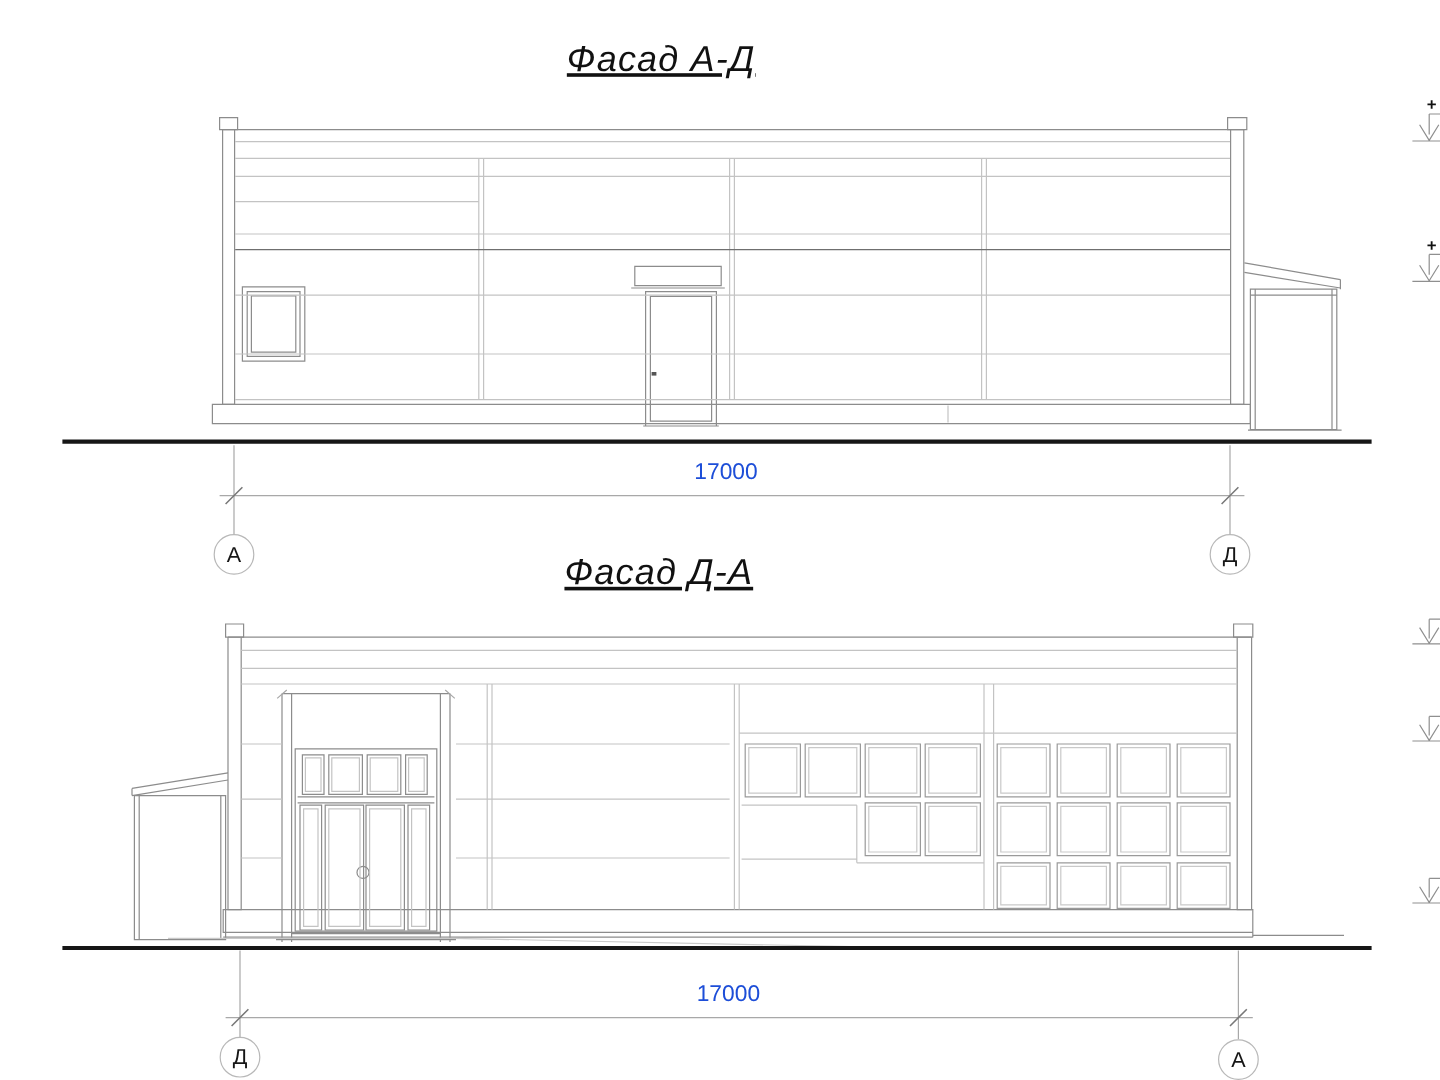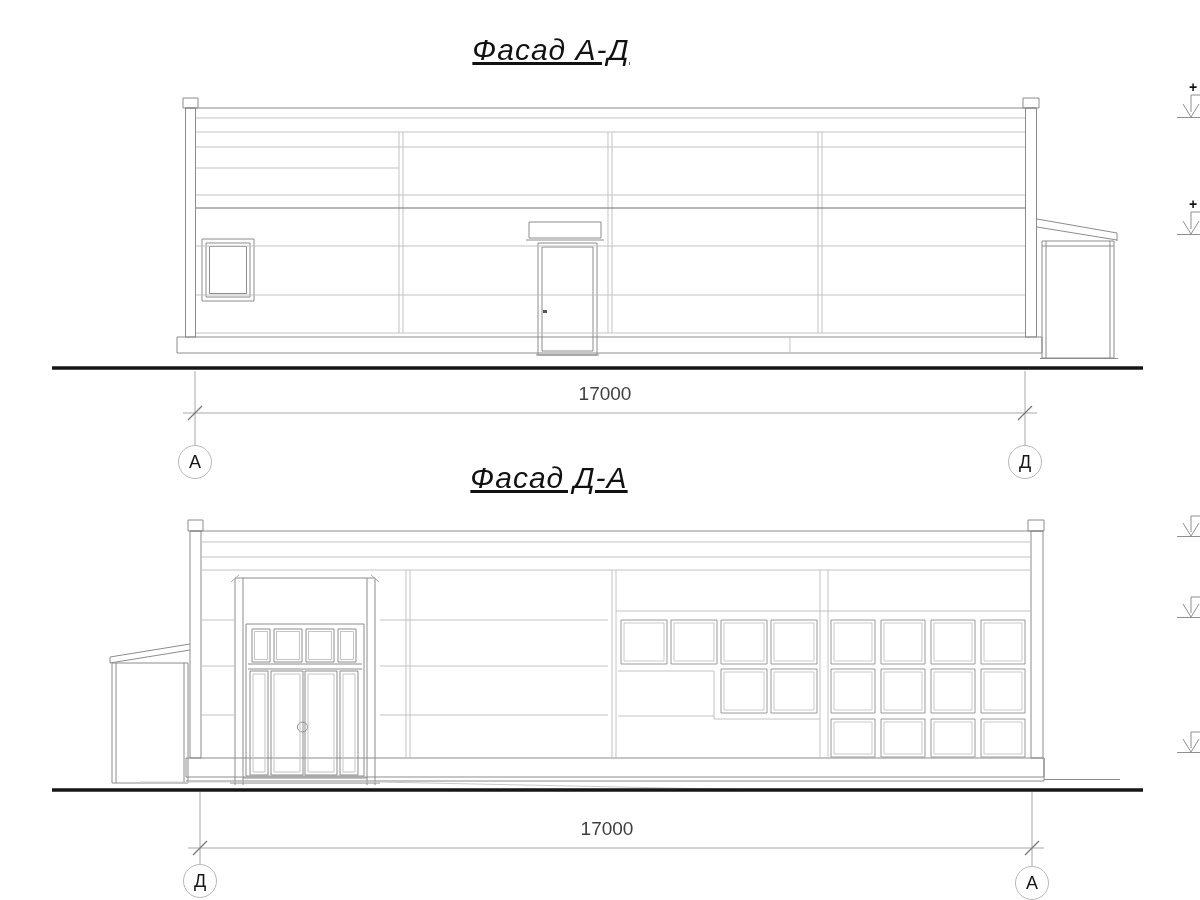--- a/index.html
+++ b/index.html
@@ -3,21 +3,21 @@
 <meta charset="utf-8">
 <style>
   html,body{margin:0;padding:0;background:#ffffff;}
   body{width:1200px;height:900px;overflow:hidden;position:relative;
        font-family:"Liberation Sans", sans-serif;}
   .canvas{position:absolute;left:0;top:0;width:1200px;height:900px;background:#fff;}
   svg.linework{position:absolute;left:0;top:0;}
   .title{position:absolute;transform:translateX(-50%);font-style:italic;font-size:30px;
          font-weight:500;color:#111;text-decoration:underline;white-space:nowrap;
          letter-spacing:1px;}
-  .dim-text{position:absolute;transform:translateX(-50%);font-size:19px;color:#404040;
+  .dim-text{position:absolute;transform:translateX(-50%);font-size:19px;color:#1d4ed8;
             white-space:nowrap;}
   .bubble{position:absolute;width:32px;height:32px;border:1px solid #b8b8b8;border-radius:50%;
           background:#fff;display:flex;align-items:center;justify-content:center;}
   .bubble span{font-size:18px;color:#161616;}
   .plus{position:absolute;font-size:14px;font-weight:bold;color:#111;}
 </style>
 </head>
 <body>
 
 <div class="canvas">

